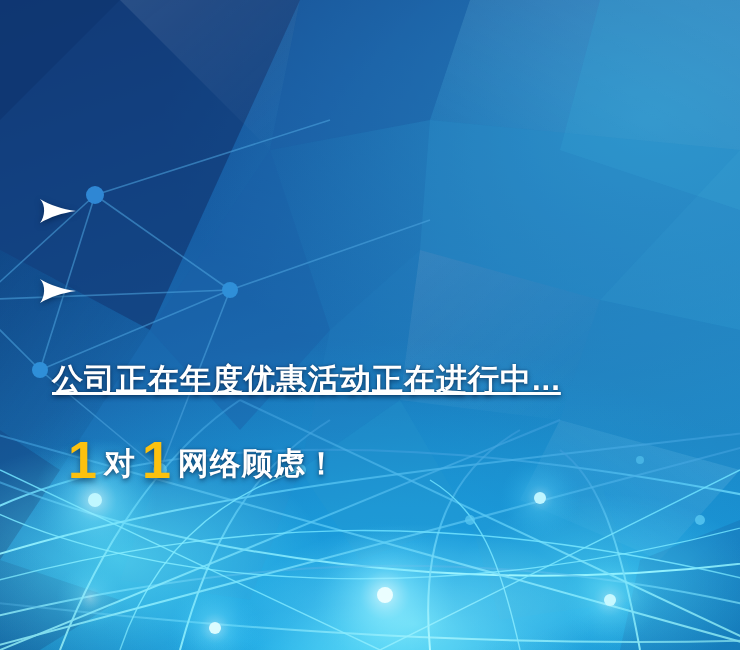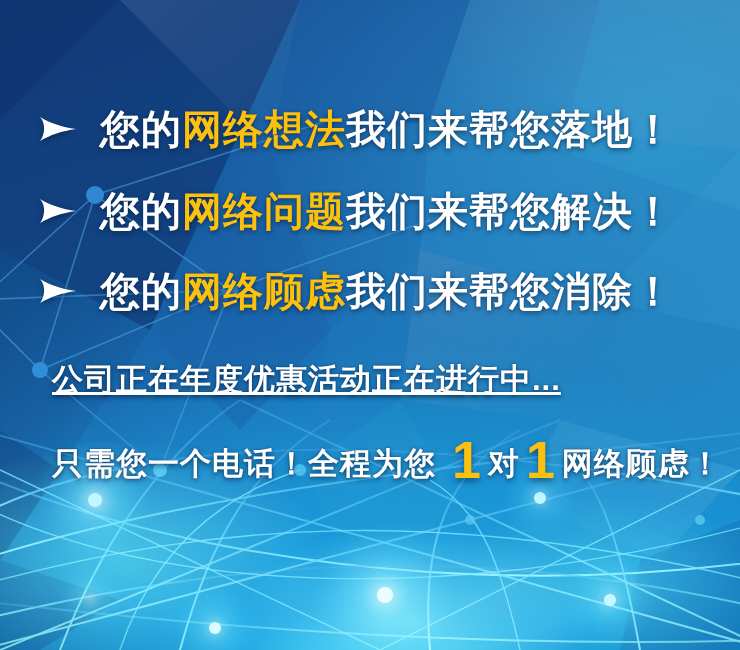--- a/index.html
+++ b/index.html
@@ -227,51 +227,40 @@
         <circle cx="640" cy="460" r="4" opacity=".6"></circle>
       </g>
     </svg>
   </div>
 
   <div class="bg-layer netglow"></div>
   <div class="bg-layer vignette"></div>
 
   <div class="content">
 
-    <div class="bullet-row r1">
-      <span class="arrow-icon">
-        <svg viewBox="0 0 40 30" xmlns="http://www.w3.org/2000/svg">
-          <path d="M2,3 C12,9 24,13 38,15 C24,17 12,21 2,27 C7,21 8,9 2,3 Z" fill="#ffffff"></path>
-        </svg>
-      </span>
-      <span class="headline"><span>您的</span><span class="hl-accent">网络想法</span><span>我们来帮您落地！</span></span>
-    </div>
 
     <div class="bullet-row r2">
       <span class="arrow-icon">
         <svg viewBox="0 0 40 30" xmlns="http://www.w3.org/2000/svg">
           <path d="M2,3 C12,9 24,13 38,15 C24,17 12,21 2,27 C7,21 8,9 2,3 Z" fill="#ffffff"></path>
         </svg>
       </span>
-      <span class="headline"><span>您的</span><span class="hl-accent">网络问题</span><span>我们来帮您解决！</span></span>
     </div>
 
     <div class="bullet-row r3">
       <span class="arrow-icon">
         <svg viewBox="0 0 40 30" xmlns="http://www.w3.org/2000/svg">
           <path d="M2,3 C12,9 24,13 38,15 C24,17 12,21 2,27 C7,21 8,9 2,3 Z" fill="#ffffff"></path>
         </svg>
       </span>
-      <span class="headline"><span>您的</span><span class="hl-accent">网络顾虑</span><span>我们来帮您消除！</span></span>
     </div>
 
     <div class="subline sub1">公司正在年度优惠活动正在进行中...</div>
 
     <div class="subline sub2">
-      <span>只需您一个电话！全程为您</span>
       <span class="sp"></span>
       <span class="big-one">1</span>
       <span>对</span>
       <span class="big-one">1</span>
       <span>网络顾虑！</span>
     </div>
 
   </div>
 </div>
 

